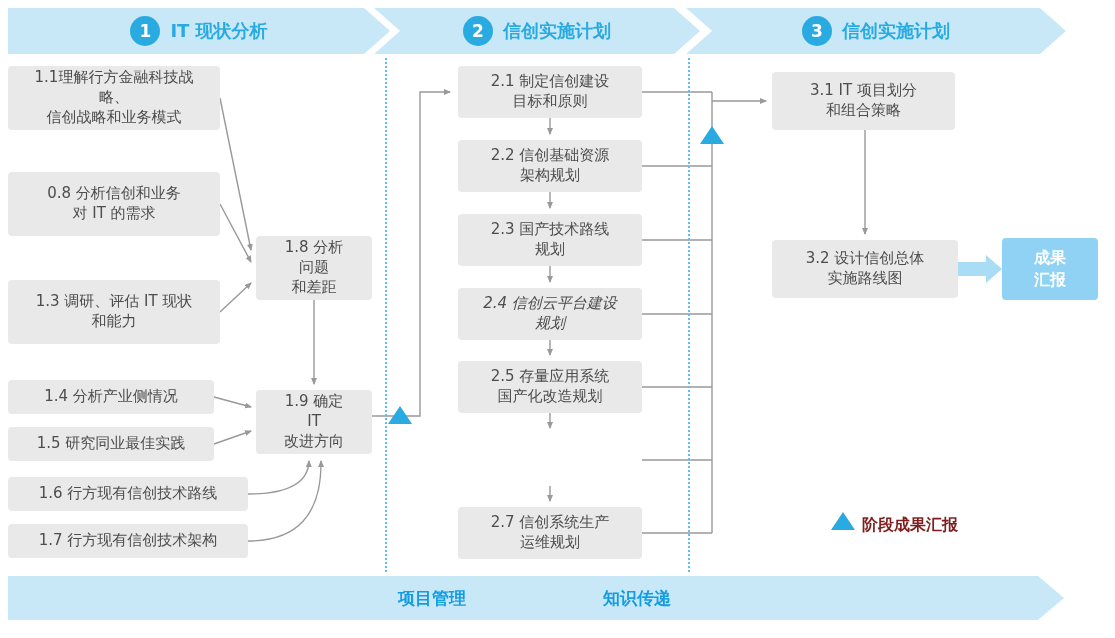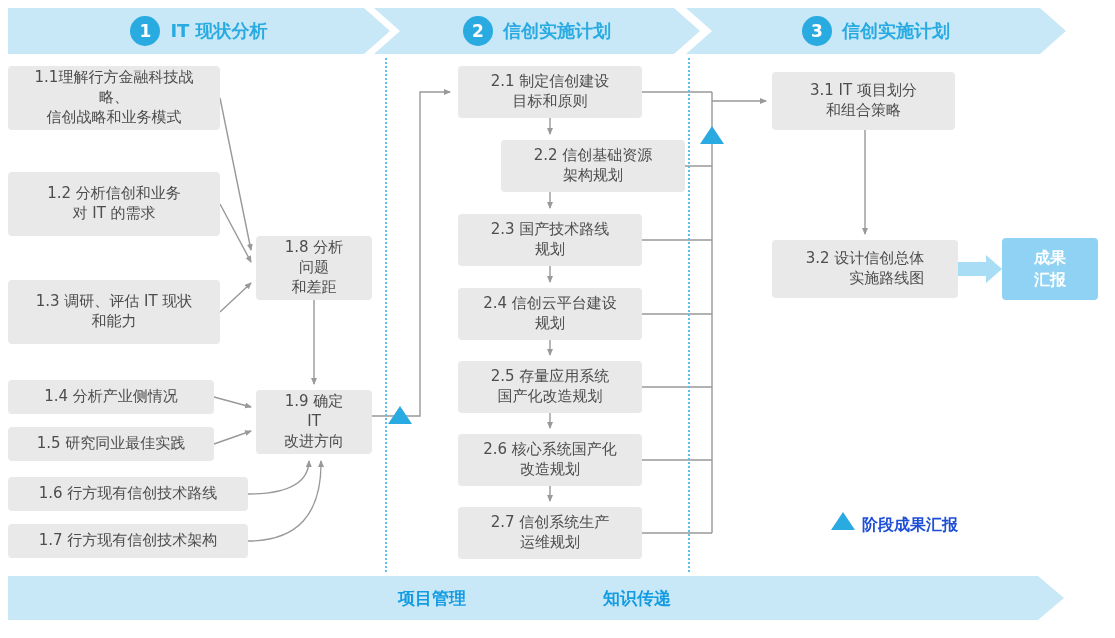--- a/index.html
+++ b/index.html
@@ -28,21 +28,21 @@
     display:flex; align-items:center; justify-content:center; text-align:center;
     white-space:pre-line; font-size:16px; line-height:1.35;
   }
   .connectors { position:absolute; left:0; top:0; pointer-events:none; }
   .dotted { position:absolute; width:0; border-left:2px dotted #5bc0ee; }
   .tri {
     position:absolute; width:0; height:0;
     border-left:12px solid transparent; border-right:12px solid transparent;
     border-bottom:18px solid #29abe2;
   }
-  .legend-label { position:absolute; color:#1d4ed8; font-weight:bold; font-size:16px; white-space:nowrap; }
+  .legend-label { position:absolute; color:#7f1d1d; font-weight:bold; font-size:16px; white-space:nowrap; }
   .bottom-label { position:absolute; color:#149ce2; font-weight:bold; font-size:17px; top:11px; white-space:nowrap;text-align:center; }
   .thick-bar  { position:absolute; left:958px; top:262px; width:28px; height:14px; background:#a9ddf6; }
   .thick-head {
     position:absolute; left:986px; top:255px; width:0; height:0;
     border-top:14px solid transparent; border-bottom:14px solid transparent; border-left:16px solid #a9ddf6;
   }
 </style>
 </head>
 <body>
 
@@ -94,51 +94,49 @@
   <div class="banner banner-mid" style="left:686px;top:8px;width:380px;">
     <span class="num">3</span>
     <span class="ptitle">信创实施计划</span>
   </div>
 
   <div class="dotted" style="left:385px;top:58px;height:514px;"></div>
   <div class="dotted" style="left:688px;top:58px;height:514px;"></div>
 
   <div class="box" style="left:8px;top:66px;width:212px;height:64px;">1.1理解行方金融科技战略、
 信创战略和业务模式</div>
-  <div class="box" style="left:8px;top:172px;width:212px;height:64px;">1.2 分析信创和业务
+  <div class="box" style="left:8px;top:172px;width:212px;height:64px;">0.8 分析信创和业务
 对 IT 的需求</div>
   <div class="box" style="left:8px;top:280px;width:212px;height:64px;">1.3 调研、评估 IT 现状
 和能力</div>
   <div class="box" style="left:8px;top:380px;width:206px;height:34px;">1.4 分析产业侧情况</div>
   <div class="box" style="left:8px;top:427px;width:206px;height:34px;">1.5 研究同业最佳实践</div>
   <div class="box" style="left:8px;top:477px;width:240px;height:34px;">1.6 行方现有信创技术路线</div>
   <div class="box" style="left:8px;top:524px;width:240px;height:34px;">1.7 行方现有信创技术架构</div>
   <div class="box" style="left:256px;top:236px;width:116px;height:64px;">1.8 分析问题
 和差距</div>
   <div class="box" style="left:256px;top:390px;width:116px;height:64px;">1.9 确定 IT
 改进方向</div>
 
   <div class="box" style="left:458px;top:66px;width:184px;height:52px;">2.1 制定信创建设
 目标和原则</div>
-  <div class="box" style="left:458px;top:140px;width:184px;height:52px;margin-left:43px;">2.2 信创基础资源
+  <div class="box" style="left:458px;top:140px;width:184px;height:52px;">2.2 信创基础资源
 架构规划</div>
   <div class="box" style="left:458px;top:214px;width:184px;height:52px;">2.3 国产技术路线
 规划</div>
-  <div class="box" style="left:458px;top:288px;width:184px;height:52px;">2.4 信创云平台建设
+  <div class="box" style="left:458px;top:288px;width:184px;height:52px;font-style:italic;">2.4 信创云平台建设
 规划</div>
   <div class="box" style="left:458px;top:361px;width:184px;height:52px;">2.5 存量应用系统
 国产化改造规划</div>
-  <div class="box" style="left:458px;top:434px;width:184px;height:52px;">2.6 核心系统国产化
-改造规划</div>
   <div class="box" style="left:458px;top:507px;width:184px;height:52px;">2.7 信创系统生产
 运维规划</div>
 
   <div class="box" style="left:772px;top:72px;width:183px;height:58px;">3.1 IT 项目划分
 和组合策略</div>
-  <div class="box" style="left:772px;top:240px;width:186px;height:58px;text-align:right;">3.2 设计信创总体
+  <div class="box" style="left:772px;top:240px;width:186px;height:58px;">3.2 设计信创总体
 实施路线图</div>
 
   <div class="thick-bar"></div>
   <div class="thick-head"></div>
 
   <div class="result-box" style="left:1002px;top:238px;width:96px;height:62px;">成果
 汇报</div>
 
   <div class="tri" style="left:388px;top:406px;"></div>
   <div class="tri" style="left:700px;top:126px;"></div>

